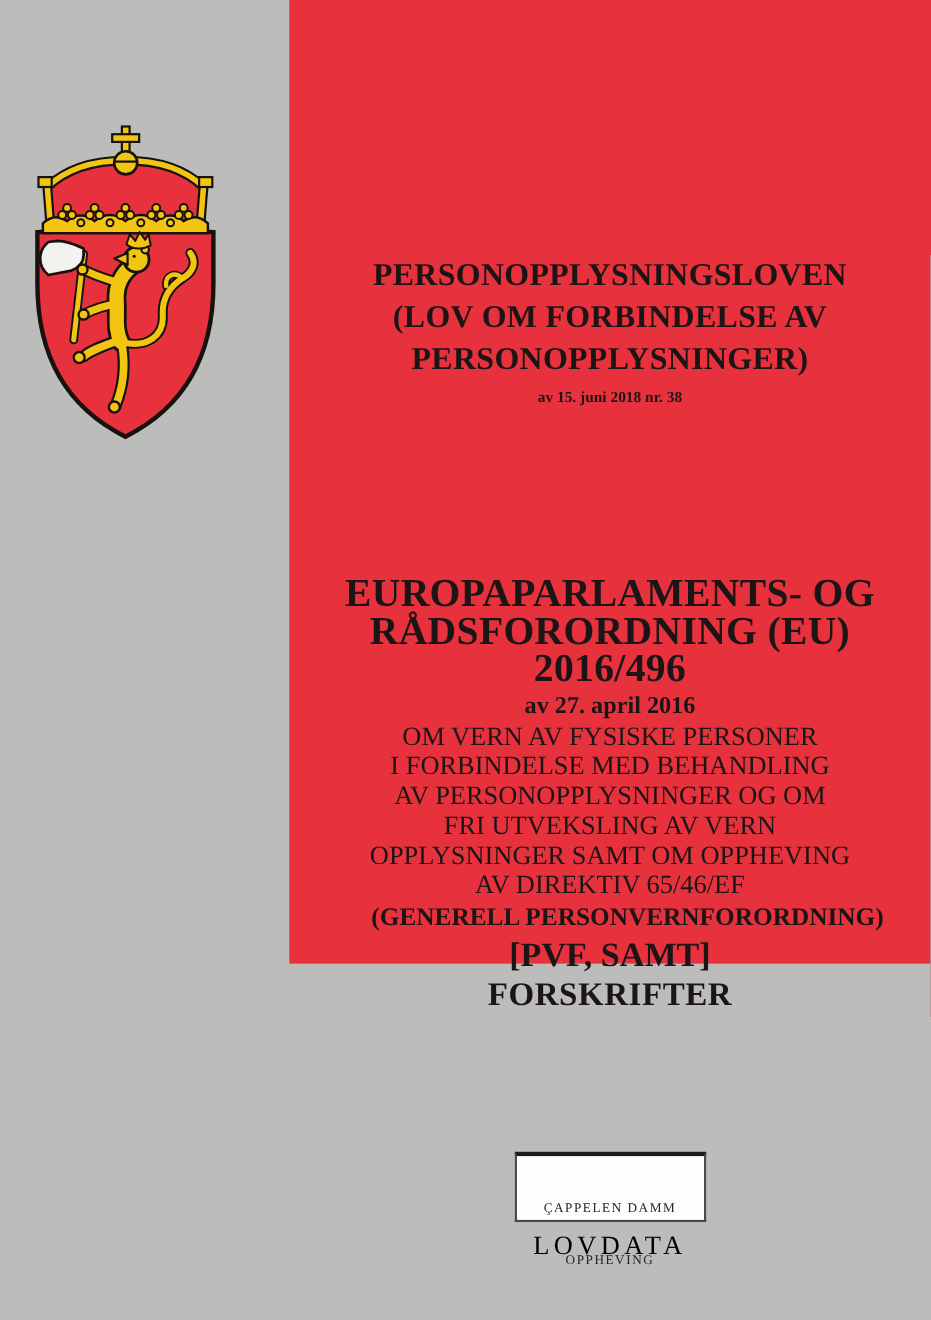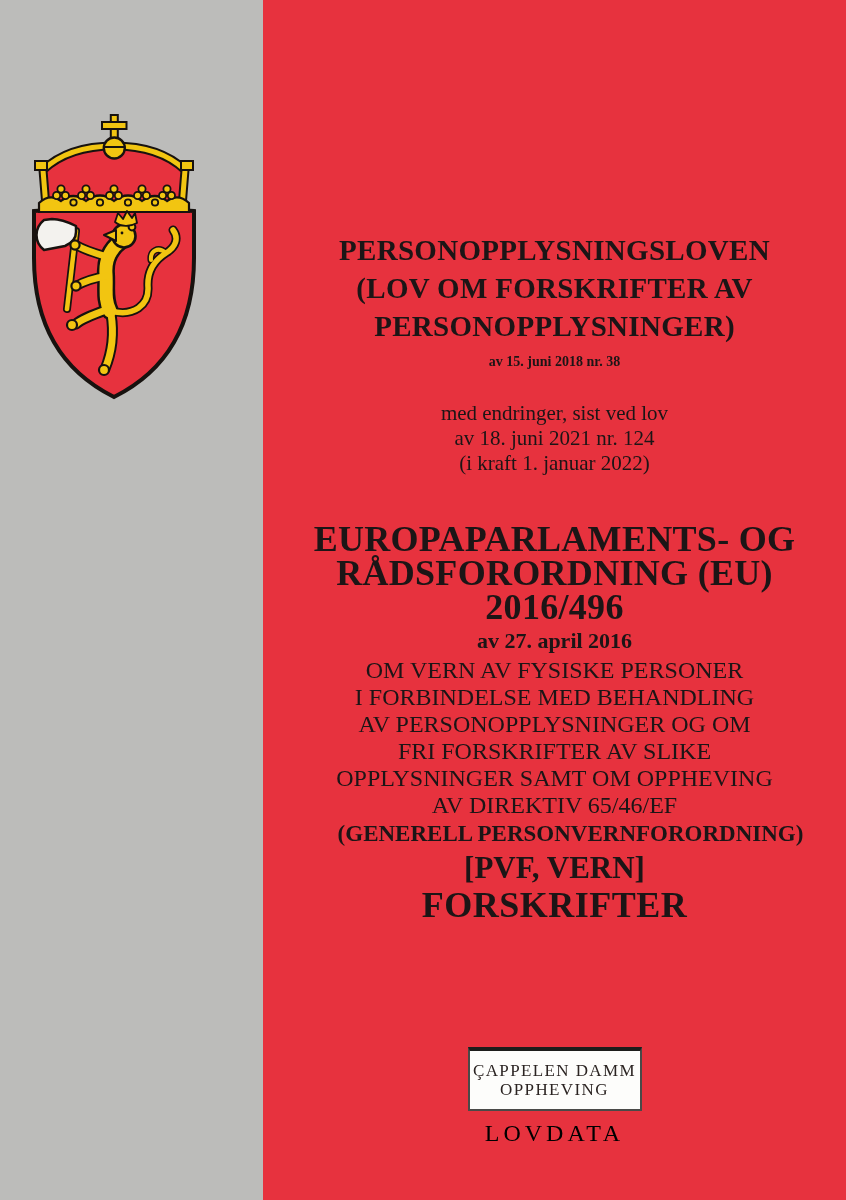--- a/index.html
+++ b/index.html
@@ -5,41 +5,41 @@
   html,body{margin:0;padding:0;background:#9a9a98;}
   .cover{
     position:relative;
     width:846px;height:1200px;
     background:#bcbcba;
     overflow:hidden;
     font-family:"Liberation Serif", serif;
     color:#1c1516;
   }
   .gray-strip{position:absolute;left:0;top:0;width:263px;height:1200px;background:#bcbcba;}
-  .red-panel{position:absolute;left:263px;top:0;width:583px;height:1200px;background:#e7323e;text-decoration:underline;}
+  .red-panel{position:absolute;left:263px;top:0;width:583px;height:876px;background:#e7323e;text-decoration:underline;}
   .block{position:absolute;left:0;width:100%;text-align:center;}
   .title-line{font-size:29px;line-height:38px;font-weight:bold;letter-spacing:.3px;}
   .title-date{font-size:14px;line-height:33px;font-weight:bold;}
   .amend-line{font-size:21px;line-height:25px;}
   .eu-head{font-size:36px;line-height:34px;font-weight:bold;letter-spacing:.3px;}
   .eu-date{font-size:22px;line-height:33px;font-weight:bold;}
   .eu-body{font-size:24px;line-height:27px;}
   .eu-paren{font-size:23px;line-height:30px;font-weight:bold;margin-left:32px;}
   .eu-abbrev{font-size:31px;line-height:38px;font-weight:bold;}
   .samt{font-size:26px;line-height:32px;}
-  .forskrifter{font-size:36px;line-height:38px;font-weight:bold;letter-spacing:.5px;}
+  .forskrifter{font-size:30px;line-height:38px;font-weight:bold;letter-spacing:.5px;}
   .pub-box{
     position:absolute;top:1047px;left:50%;transform:translateX(-50%);
     width:174px;height:64px;box-sizing:border-box;
     background:#fdfdfb;
     border:2px solid #4a4a48;border-top:4px solid #1d1d1b;
     text-align:center;padding-top:10px;
     color:#2b2422;
   }
-  .pub-line{font-size:17px;line-height:19px;letter-spacing:1.4px;}
+  .pub-line{font-size:12px;line-height:19px;letter-spacing:1.4px;margin-top:28px;}
   .lovdata{
     position:absolute;top:1119px;left:0;width:100%;
     text-align:center;font-size:24px;line-height:28px;
     letter-spacing:4px;color:#000000;
   }
   .coa{position:absolute;left:31px;top:110px;width:166px;height:290px;}
 </style>
 </head>
 <body>
 
@@ -122,43 +122,38 @@
     <path d="M85,120 L73,125 L85,131 Z" fill="#f2c511" stroke="#17120f" stroke-width="2" stroke-linejoin="round"></path>
     <circle cx="101" cy="117" r="3.4" fill="#f2c511" stroke="#17120f" stroke-width="2"></circle>
     <circle cx="91" cy="123" r="1.4" fill="#17120f"></circle>
     <path d="M84,112 L87,103 L92,109 L96,101 L101,108 L104,103 L106,113 C99,117 90,117 84,112 Z" fill="#f2c511" stroke="#17120f" stroke-width="1.8" stroke-linejoin="round"></path>
   </svg>
 
   <div class="red-panel">
 
     <div class="block" style="top:231px">
       <div class="title-line">PERSONOPPLYSNINGSLOVEN</div>
-      <div class="title-line">(LOV OM FORSKRIFTER AV</div>
+      <div class="title-line">(LOV OM FORBINDELSE AV</div>
       <div class="title-line">PERSONOPPLYSNINGER)</div>
       <div class="title-date">av 15. juni 2018 nr. 38</div>
     </div>
 
-    <div class="block" style="top:401px">
-      <div class="amend-line">med endringer, sist ved lov</div>
-      <div class="amend-line">av 18. juni 2021 nr. 124</div>
-      <div class="amend-line">(i kraft 1. januar 2022)</div>
-    </div>
 
     <div class="block" style="top:522px">
       <div class="eu-head">EUROPAPARLAMENTS- OG</div>
       <div class="eu-head">RÅDSFORORDNING (EU) 2016/496</div>
       <div class="eu-date">av 27. april 2016</div>
       <div class="eu-body">OM VERN AV FYSISKE PERSONER</div>
       <div class="eu-body">I FORBINDELSE MED BEHANDLING</div>
       <div class="eu-body">AV PERSONOPPLYSNINGER OG OM</div>
-      <div class="eu-body">FRI FORSKRIFTER AV SLIKE</div>
+      <div class="eu-body">FRI UTVEKSLING AV VERN</div>
       <div class="eu-body">OPPLYSNINGER SAMT OM OPPHEVING</div>
       <div class="eu-body">AV DIREKTIV 65/46/EF</div>
       <div class="eu-paren">(GENERELL PERSONVERNFORORDNING)</div>
-      <div class="eu-abbrev">[PVF, VERN]</div>
+      <div class="eu-abbrev">[PVF, SAMT]</div>
     </div>
 
     <div class="block" style="top:886px">
       <div class="forskrifter">FORSKRIFTER</div>
     </div>
 
     <div class="pub-box">
       <div class="pub-line">ÇAPPELEN DAMM</div>
       <div class="pub-line">OPPHEVING</div>
     </div>

